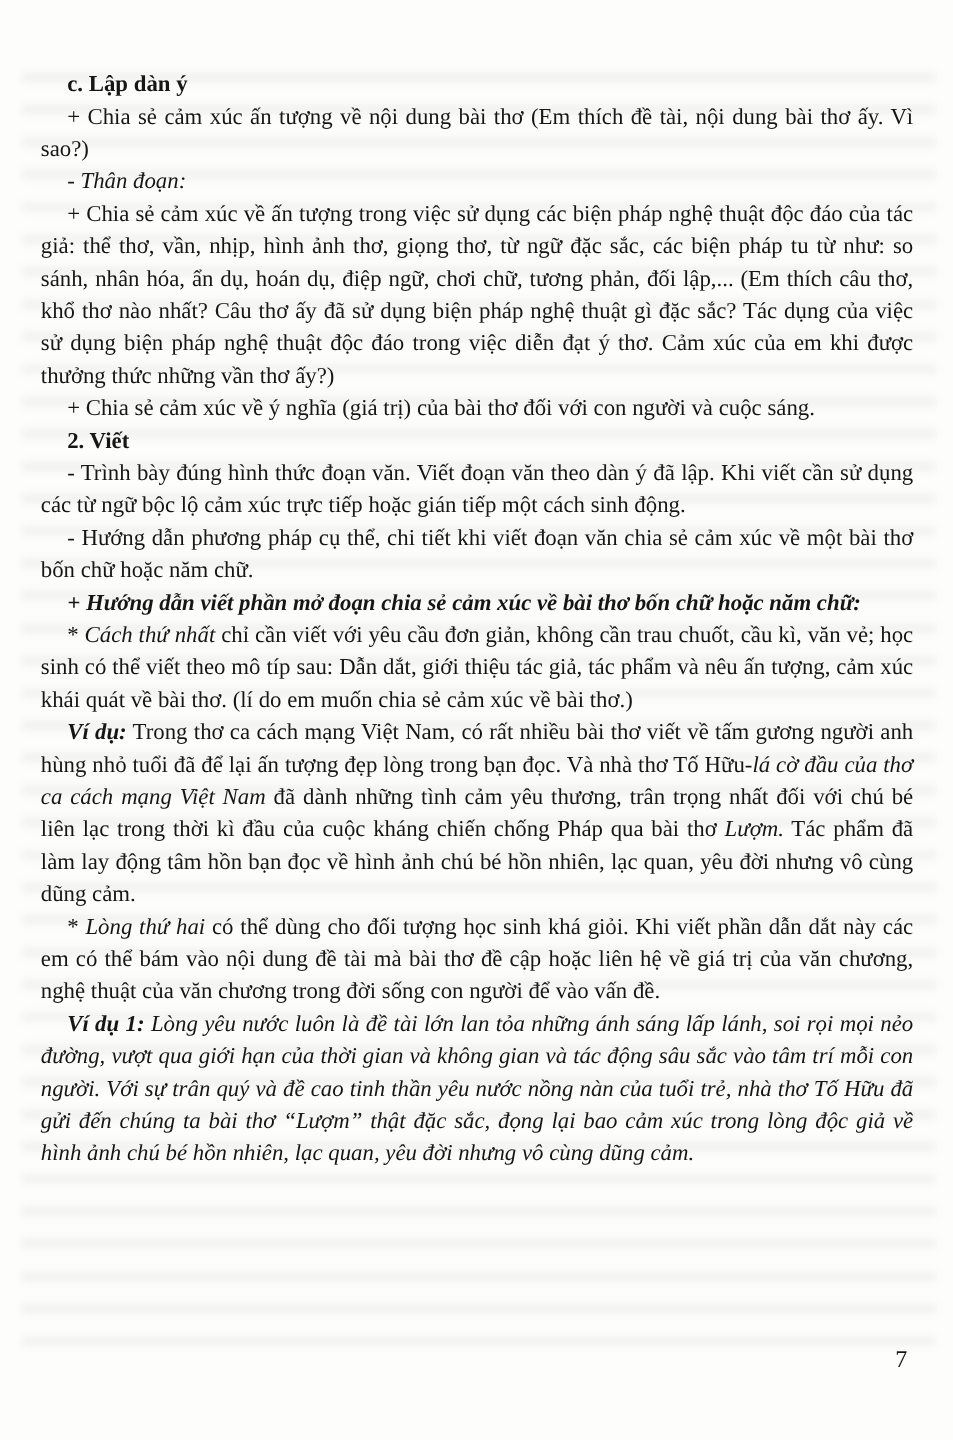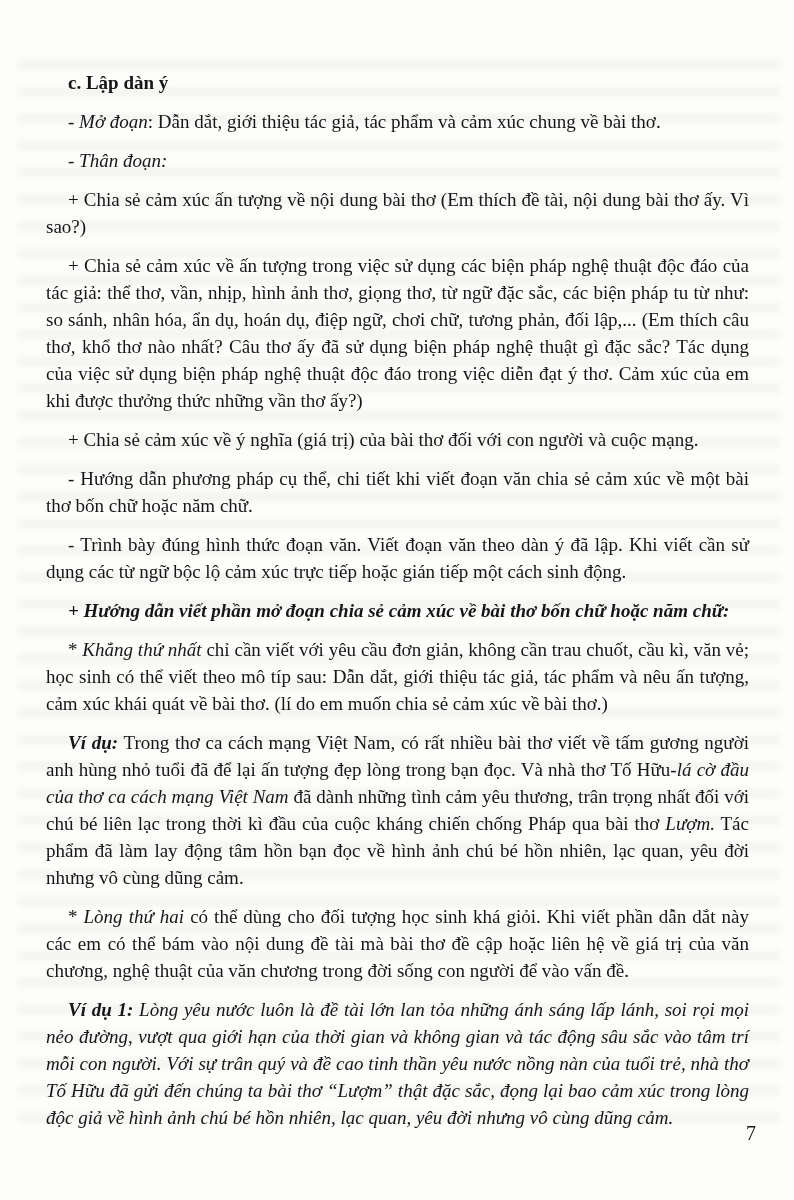--- a/index.html
+++ b/index.html
@@ -24,61 +24,61 @@
     pointer-events: none;
   }
   .text-block {
     position: absolute;
     left: 34px; top: 57px;
     width: 727px;
     font-size: 19px;
     line-height: 27px;
     text-align: justify;
   }
-  .text-block p { margin: 12px; text-indent: 22px; }
+  .text-block p { margin: 0; text-indent: 22px; }
   .b  { font-weight: 700; }
   .i  { font-style: italic; }
   .bi { font-weight: 700; font-style: italic; }
   .head-oneline { white-space: nowrap; text-align: left; }
   .page-number {
     position: absolute;
     top: 1120px; right: 38px;
     font-size: 20px;
     line-height: 27px;
   }
 </style>
 </head>
 <body>
 
 <div class="bleed"></div>
 
 <main class="text-block">
 
   <p class="b"><span>c. Lập dàn ý</span></p>
 
-  <p><span>- </span><span class="i">Mở đoạn</span><span>: Dẫn dắt, giới thiệu tác giả, tác phẩm và cảm xúc chung về bài thơ.</span></p>
+
+  <p>+ Chia sẻ cảm xúc ấn tượng về nội dung bài thơ (Em thích đề tài, nội dung bài thơ ấy. Vì sao?)</p>
 
   <p><span>- </span><span class="i">Thân đoạn:</span></p>
 
-  <p>+ Chia sẻ cảm xúc ấn tượng về nội dung bài thơ (Em thích đề tài, nội dung bài thơ ấy. Vì sao?)</p>
-
   <p>+ Chia sẻ cảm xúc về ấn tượng trong việc sử dụng các biện pháp nghệ thuật độc đáo của tác giả: thể thơ, vần, nhịp, hình ảnh thơ, giọng thơ, từ ngữ đặc sắc, các biện pháp tu từ như: so sánh, nhân hóa, ẩn dụ, hoán dụ, điệp ngữ, chơi chữ, tương phản, đối lập,... (Em thích câu thơ, khổ thơ nào nhất? Câu thơ ấy đã sử dụng biện pháp nghệ thuật gì đặc sắc? Tác dụng của việc sử dụng biện pháp nghệ thuật độc đáo trong việc diễn đạt ý thơ. Cảm xúc của em khi được thưởng thức những vần thơ ấy?)</p>
 
-  <p>+ Chia sẻ cảm xúc về ý nghĩa (giá trị) của bài thơ đối với con người và cuộc mạng.</p>
+  <p>+ Chia sẻ cảm xúc về ý nghĩa (giá trị) của bài thơ đối với con người và cuộc sáng.</p>
 
 
+  <p class="b"><span>2. Viết</span></p>
+
+  <p>- Trình bày đúng hình thức đoạn văn. Viết đoạn văn theo dàn ý đã lập. Khi viết cần sử dụng các từ ngữ bộc lộ cảm xúc trực tiếp hoặc gián tiếp một cách sinh động.</p>
 
   <p>- Hướng dẫn phương pháp cụ thể, chi tiết khi viết đoạn văn chia sẻ cảm xúc về một bài thơ bốn chữ hoặc năm chữ.</p>
-
-  <p>- Trình bày đúng hình thức đoạn văn. Viết đoạn văn theo dàn ý đã lập. Khi viết cần sử dụng các từ ngữ bộc lộ cảm xúc trực tiếp hoặc gián tiếp một cách sinh động.</p>
 
   <p class="bi head-oneline"><span>+ Hướng dẫn viết phần mở đoạn chia sẻ cảm xúc về bài thơ bốn chữ hoặc năm chữ:</span></p>
 
 
-  <p><span>* </span><span class="i">Khẳng thứ nhất</span><span> chỉ cần viết với yêu cầu đơn giản, không cần trau chuốt, cầu kì, văn vẻ; học sinh có thể viết theo mô típ sau: Dẫn dắt, giới thiệu tác giả, tác phẩm và nêu ấn tượng, cảm xúc khái quát về bài thơ. (lí do em muốn chia sẻ cảm xúc về bài thơ.)</span></p>
+  <p><span>* </span><span class="i">Cách thứ nhất</span><span> chỉ cần viết với yêu cầu đơn giản, không cần trau chuốt, cầu kì, văn vẻ; học sinh có thể viết theo mô típ sau: Dẫn dắt, giới thiệu tác giả, tác phẩm và nêu ấn tượng, cảm xúc khái quát về bài thơ. (lí do em muốn chia sẻ cảm xúc về bài thơ.)</span></p>
 
   <p><span class="bi">Ví dụ:</span><span> Trong thơ ca cách mạng Việt Nam, có rất nhiều bài thơ viết về tấm gương người anh hùng nhỏ tuổi đã để lại ấn tượng đẹp lòng trong bạn đọc. Và nhà thơ Tố Hữu-</span><span class="i">lá cờ đầu của thơ ca cách mạng Việt Nam</span><span> đã dành những tình cảm yêu thương, trân trọng nhất đối với chú bé liên lạc trong thời kì đầu của cuộc kháng chiến chống Pháp qua bài thơ </span><span class="i">Lượm.</span><span> Tác phẩm đã làm lay động tâm hồn bạn đọc về hình ảnh chú bé hồn nhiên, lạc quan, yêu đời nhưng vô cùng dũng cảm.</span></p>
 
   <p><span>* </span><span class="i">Lòng thứ hai</span><span> có thể dùng cho đối tượng học sinh khá giỏi. Khi viết phần dẫn dắt này các em có thể bám vào nội dung đề tài mà bài thơ đề cập hoặc liên hệ về giá trị của văn chương, nghệ thuật của văn chương trong đời sống con người để vào vấn đề.</span></p>
 
   <p><span class="bi">Ví dụ 1:</span><span class="i"> Lòng yêu nước luôn là đề tài lớn lan tỏa những ánh sáng lấp lánh, soi rọi mọi nẻo đường, vượt qua giới hạn của thời gian và không gian và tác động sâu sắc vào tâm trí mỗi con người. Với sự trân quý và đề cao tinh thần yêu nước nồng nàn của tuổi trẻ, nhà thơ Tố Hữu đã gửi đến chúng ta bài thơ “Lượm” thật đặc sắc, đọng lại bao cảm xúc trong lòng độc giả về hình ảnh chú bé hồn nhiên, lạc quan, yêu đời nhưng vô cùng dũng cảm.</span></p>
 
 </main>
 
 <div class="page-number">7</div>

